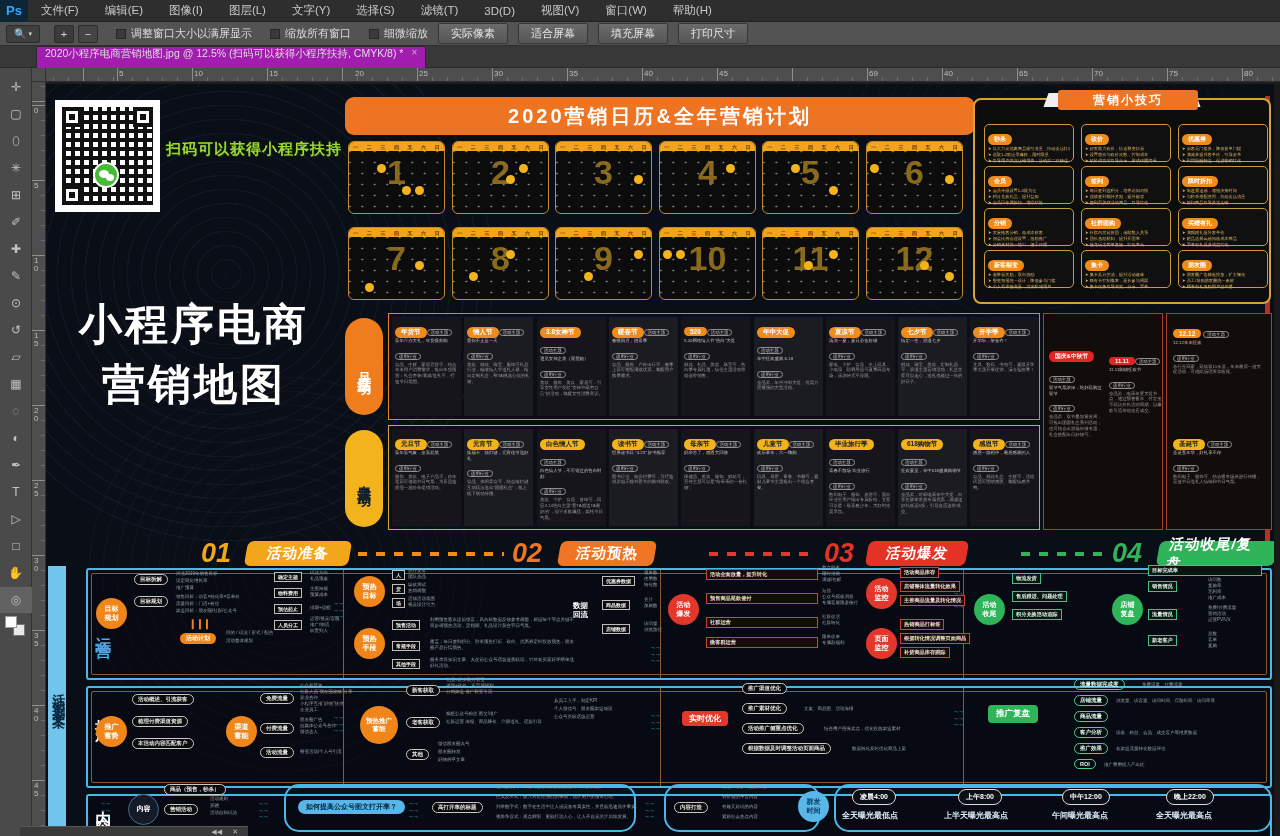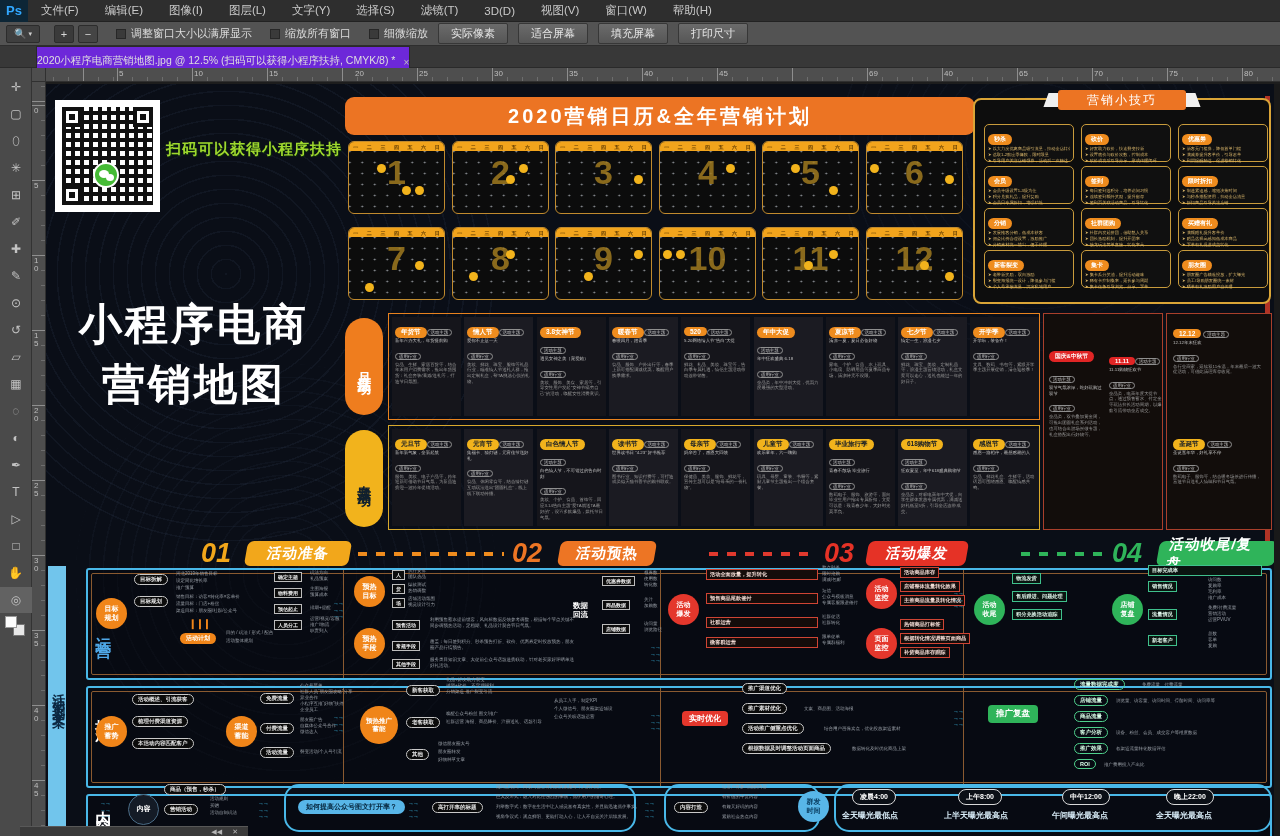--- a/index.html
+++ b/index.html
@@ -9,21 +9,21 @@
   #menubar{position:absolute;left:0;top:0;width:1280px;height:22px;background:#2e2e2e;display:flex;align-items:center;border-bottom:1px solid #222}
   #pslogo{width:28px;height:22px;background:#0d2636;color:#31a8ff;font-weight:bold;font-size:13px;display:flex;align-items:center;justify-content:center}
   .menu-item{color:#c9c9c9;font-size:11.5px;padding:0 13px;height:22px;display:flex;align-items:center}
   #optbar{position:absolute;left:0;top:22px;width:1280px;height:24px;background:#535353;border-bottom:1px solid #2e2e2e;display:flex;align-items:center;font-size:11px;color:#dcdcdc}
   .opt-toolwell{width:34px;height:18px;margin-left:6px;background:#3f3f3f;border:1px solid #2c2c2c;border-radius:2px;display:flex;align-items:center;justify-content:center;color:#cfcfcf;font-size:10px}
   .opt-zbtn{width:20px;height:18px;margin-left:4px;background:#454545;border:1px solid #2c2c2c;border-radius:2px;display:flex;align-items:center;justify-content:center;color:#d8d8d8;font-size:11px}
   .opt-check{display:flex;align-items:center;margin-left:18px;white-space:nowrap}
   .cbx{width:10px;height:10px;background:#3a3a3a;border:1px solid #272727;margin-right:5px}
   .opt-btn{margin-left:10px;padding:2px 12px;background:linear-gradient(#6b6b6b,#565656);border:1px solid #373737;border-radius:2px;color:#e8e8e8;white-space:nowrap}
   #tabstrip{position:absolute;left:0;top:46px;width:1280px;height:22px;background:#383838;border-bottom:1px solid #2a2a2a}
-  #tab{position:absolute;left:36px;top:0;height:22px;max-width:460px;background:#6d28d9;border:1px solid #2a2a2a;border-bottom:none;display:flex;align-items:flex-end;padding:0 0;color:#dedede;font-size:10.5px;white-space:nowrap;overflow:hidden}
+  #tab{position:absolute;left:36px;top:0;height:22px;max-width:460px;background:#a21caf;border:1px solid #2a2a2a;border-bottom:none;display:flex;align-items:flex-start;padding:0 8px;color:#dedede;font-size:10.5px;white-space:nowrap;overflow:hidden}
   #tab .close{margin-left:8px;color:#bdbdbd;font-size:10px}
   #toolpal{position:absolute;left:0;top:68px;width:32px;height:768px;background:#4a4a4a;border-right:1px solid #333}
   .tool{width:32px;height:26px;display:flex;align-items:center;justify-content:center;color:#c3c3c3;font-size:12px}
   .tool.active{background:#626262}
   #swatch-bg{position:absolute;left:13px;top:624px;width:12px;height:12px;background:#e8e8e8;border:1px solid #777}
   #swatch-fg{position:absolute;left:5px;top:616px;width:12px;height:12px;background:#fdfdfd;border:1px solid #999}
   #hruler{position:absolute;left:46px;top:68px;width:1234px;height:14px;background:#4e4e4e;border-bottom:1px solid #303030;
     background-image:repeating-linear-gradient(90deg,#8e8e8e 0 1px,transparent 1px 75px),repeating-linear-gradient(90deg,#6d6d6d 0 1px,transparent 1px 15px);
     background-position:71px bottom,71px bottom;background-size:auto 100%,auto 4px;background-repeat:repeat-x}
   #vruler{position:absolute;left:32px;top:82px;width:14px;height:754px;background:#4e4e4e;border-right:1px solid #303030;
@@ -54,21 +54,21 @@
      -webkit-background-clip:text;background-clip:text;color:transparent}
   .big-title{position:absolute;left:0;width:296px;text-align:center;color:#fff;font-size:43px;font-weight:900;letter-spacing:3px}
   #cal-banner{position:absolute;left:299px;top:13px;width:630px;height:38px;background:#ec7423;border-radius:9px;display:flex;align-items:center;justify-content:center;color:#fff;font-size:20px;font-weight:bold;letter-spacing:3px}
   .mon{position:absolute;width:97px;background:#0c0c0c;border:1px solid #c08a2e;border-radius:6px;overflow:hidden}
   .mon .wk{height:9px;background:#f2a41c;display:flex;justify-content:space-around;align-items:center;font-size:5px;color:#5a3700;font-weight:bold}
   .mon .body{position:relative;height:62px;
      background-image:radial-gradient(circle,#8f9399 0.8px,transparent 1.1px);background-size:12.5px 11px;background-position:7px 6px}
   .mon .num{position:absolute;left:0;top:2px;width:100%;text-align:center;font-size:34px;font-weight:900;color:rgba(160,122,32,.85)}
   .mark{position:absolute;width:9px;height:9px;border-radius:50%;background:#f2b31c}
   #tips{position:absolute;left:927px;top:14px;width:298px;height:206px;border:2px solid #d9a437;border-radius:8px;background:#0d0d0d}
-  #tips-title{position:absolute;left:1012px;top:6px;width:128px;height:20px;background:#ec7423;border-radius:3px;color:#fff;font-weight:normal;font-size:12px;display:flex;align-items:center;justify-content:center;z-index:3;letter-spacing:2px}
+  #tips-title{position:absolute;left:1012px;top:6px;width:140px;height:20px;background:#ec7423;border-radius:3px;color:#fff;font-weight:bold;font-size:12px;display:flex;align-items:center;justify-content:center;z-index:3;letter-spacing:2px}
   .tipwing{position:absolute;top:9px;width:26px;height:14px;background:#efefef;z-index:2}
   .tipcard{position:absolute;width:90px;height:38px;background:#101010;border:1px solid #c89b3c;border-radius:5px;padding:2px 3px}
   .tiplabel{display:inline-block;background:#ef8c1e;color:#fff;font-size:6px;font-weight:bold;border-radius:6px;padding:1px 6px;margin-bottom:1px}
   .tipline{font-size:4.2px;color:#d8b56a;line-height:1.45;white-space:nowrap;overflow:hidden}
   .vlabel{position:absolute;width:38px;border-radius:19px;display:flex;align-items:center;justify-content:center;text-align:center;font-weight:bold;font-size:14px;line-height:1.25;writing-mode:vertical-lr;letter-spacing:3px}
   #monthly-label{left:299px;top:234px;height:97px;background:#ef7d1e;color:#fff}
   #special-label{left:299px;top:346px;height:97px;background:#f2b31c;color:#11202e}
   #monthly-box{position:absolute;left:342px;top:229px;width:652px;height:107px;border:1px solid #e8821e}
   #special-box{position:absolute;left:342px;top:341px;width:652px;height:105px;border:1px solid #d8a92c}
   #red-box{position:absolute;left:997px;top:229px;width:120px;height:217px;border:1px solid #a93f2b;background:#120d0b}

